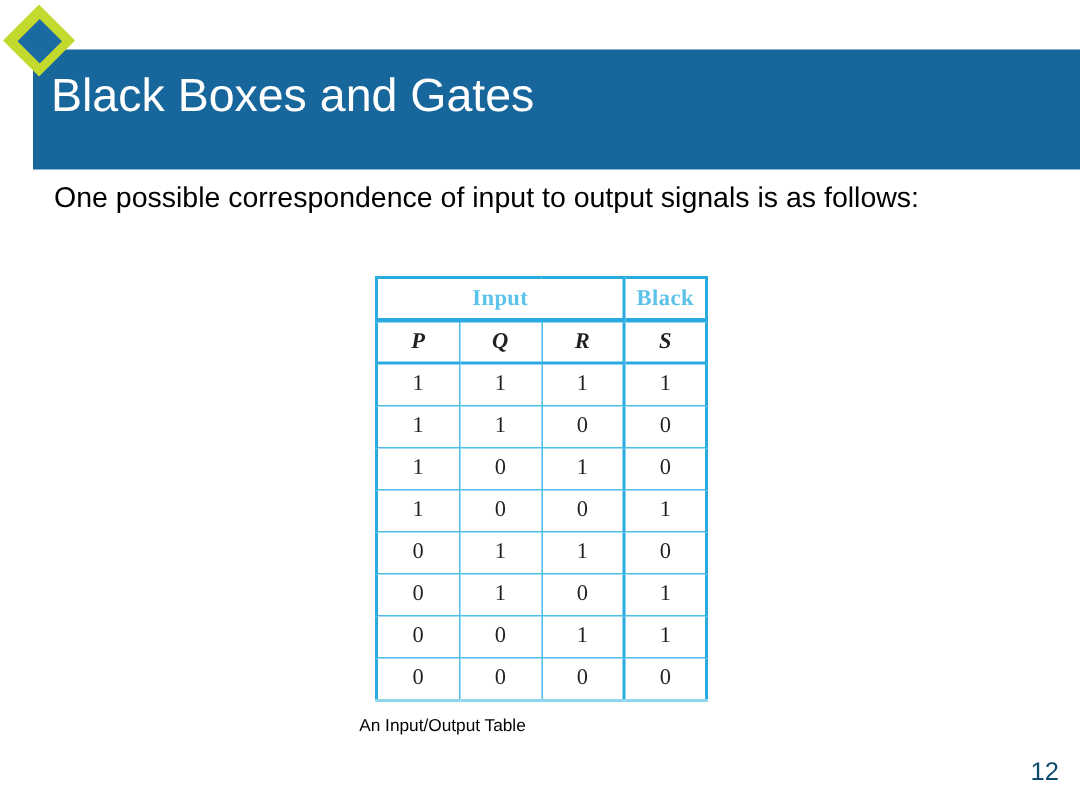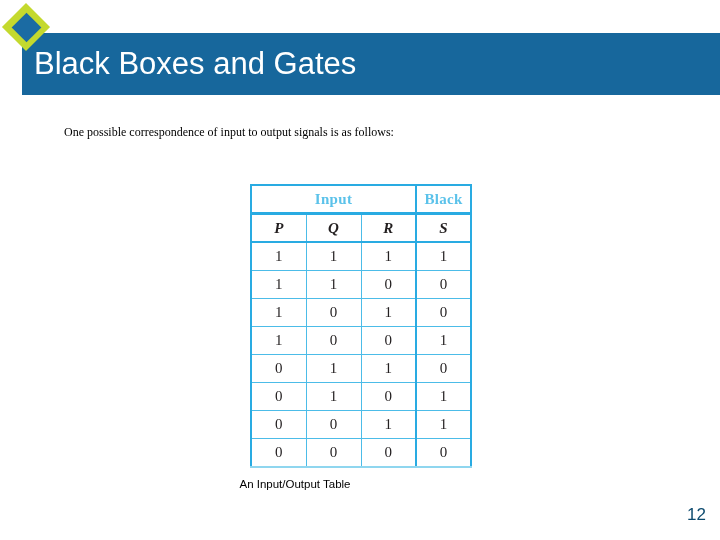--- a/index.html
+++ b/index.html
@@ -14,21 +14,21 @@
     overflow: hidden;
     position: relative;
   }
 
   
   .title-band {
     position: absolute;
     left: 22px;
     top: 33px;
     width: 698px;
-    height: 62px;
+    height: 80px;
     background: #17679c;
   }
   .title-text {
     position: absolute;
     left: 12px;
     top: 7px;
     font-size: 31px;
     line-height: 48px;
     color: #ffffff;
     font-family: "Liberation Sans", sans-serif;
@@ -66,25 +66,24 @@
     transform-origin: center center;
     margin: 14.5px;
   }
 
   
   .body-text {
     position: absolute;
     left: 36px;
     top: 120px;
     width: 625px;
-    font-size: 12px;
+    font-size: 19px;
     line-height: 25px;
     color: #000000;
-    font-family: Liberation Serif, serif;
-    margin-left: 28px;
+    font-family: Liberation Sans, sans-serif;
   }
 
   
   .table-wrap {
     position: absolute;
     left: 250px;
     top: 184px;
     width: 222px;
   }
   table.io-table {

